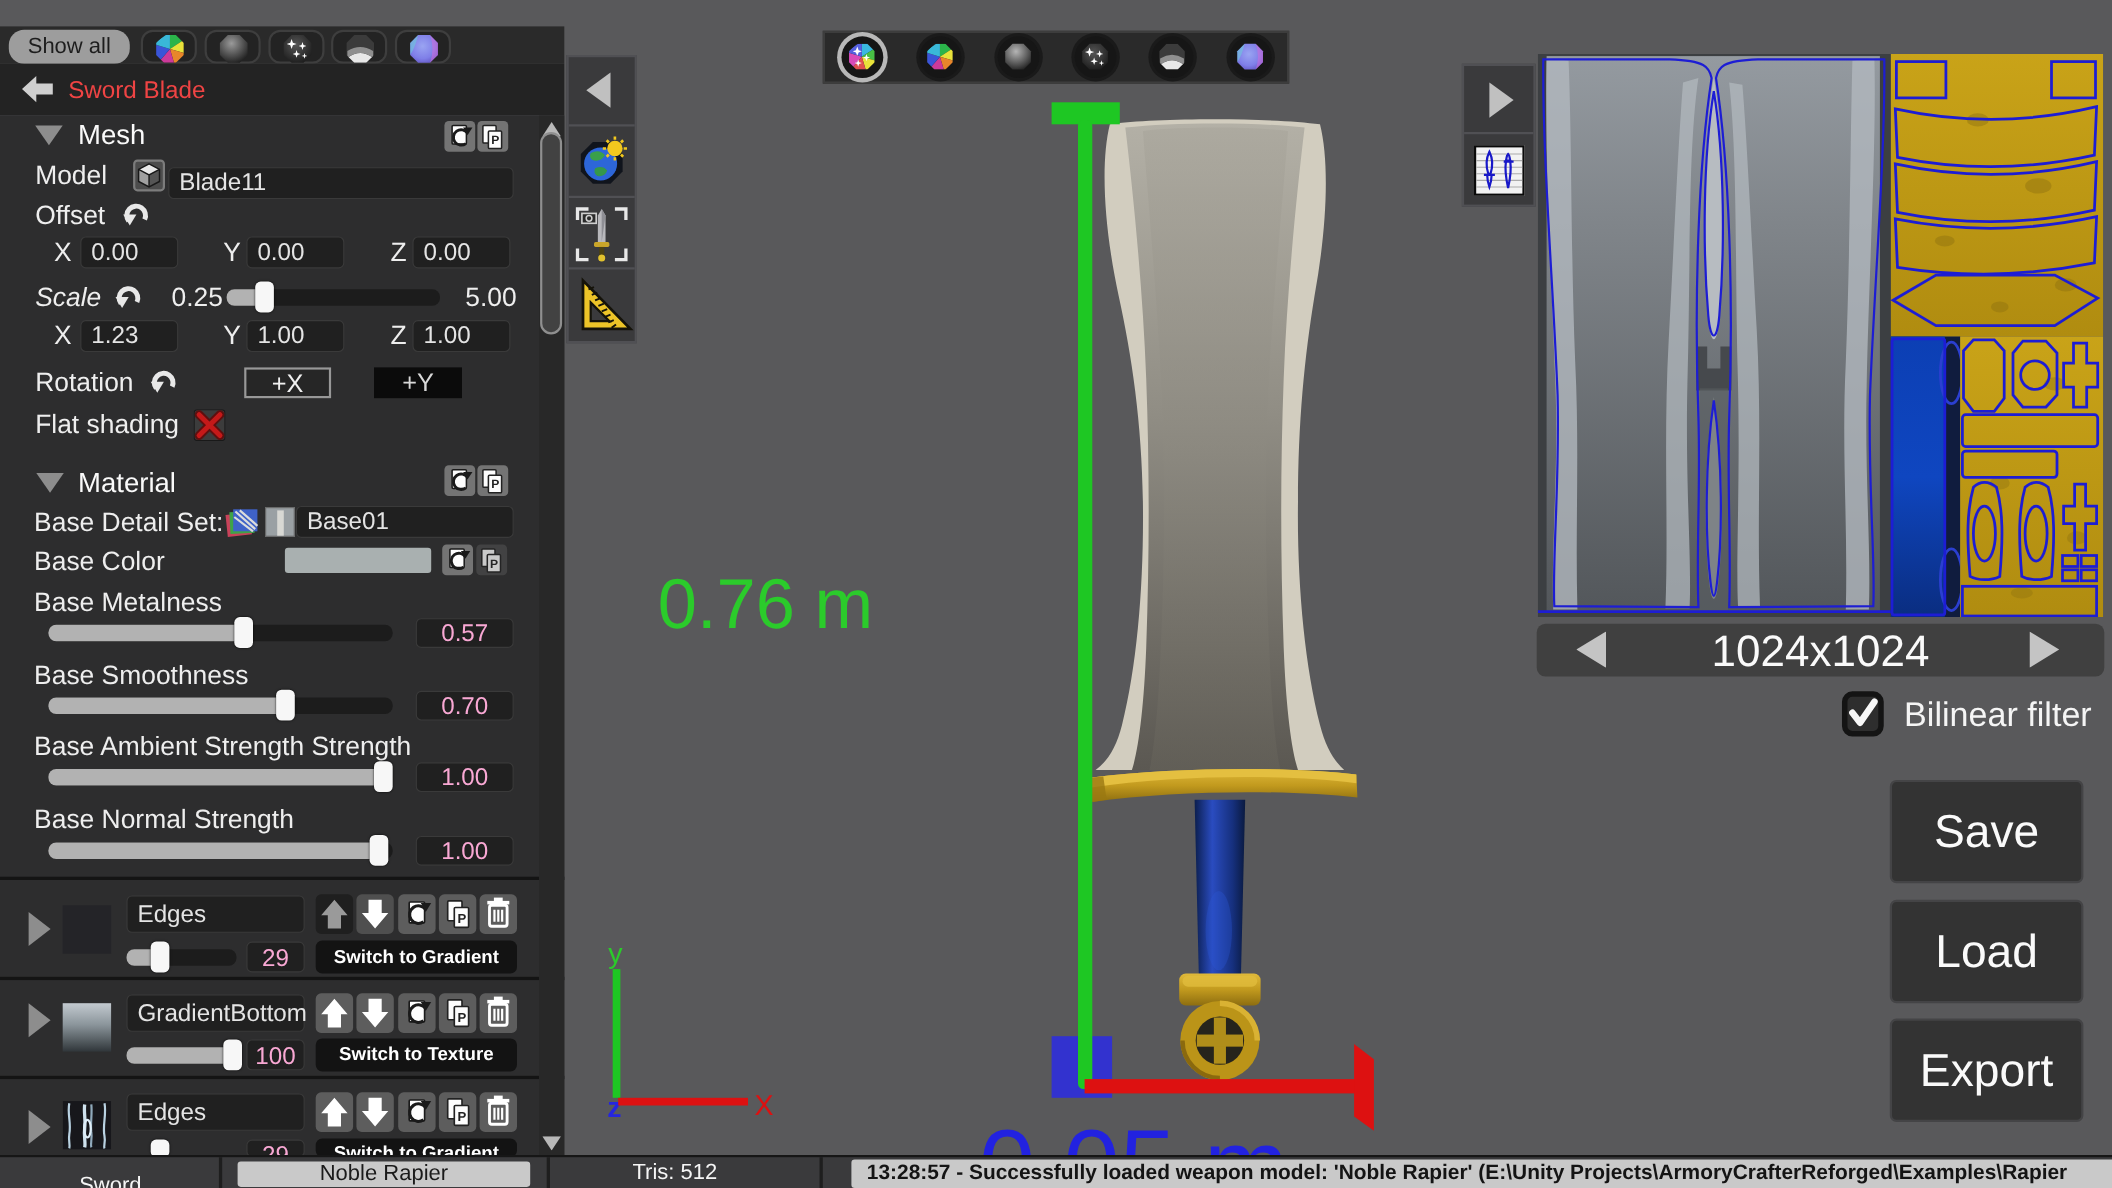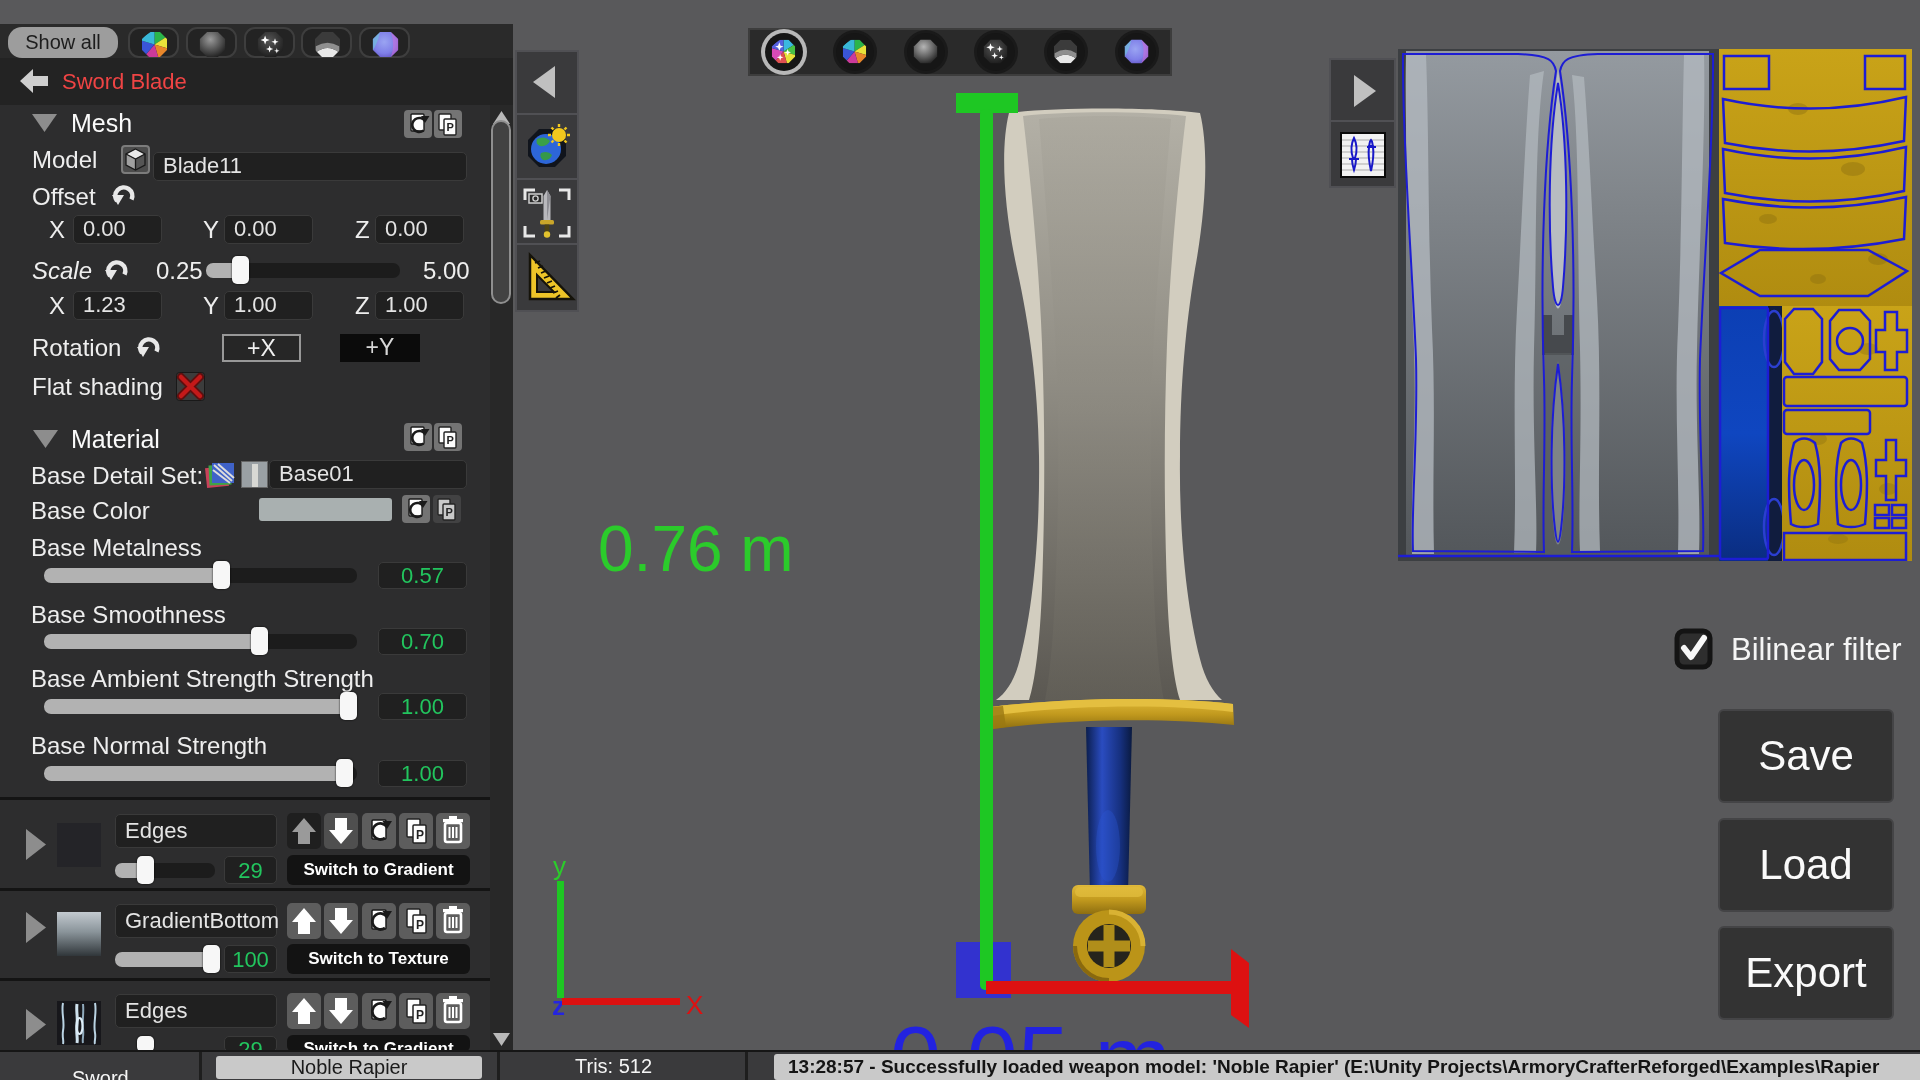--- a/index.html
+++ b/index.html
@@ -28,21 +28,21 @@
   #phead { position:absolute; left:0; top:58px; width:513px; height:47px;
     background:#232323; }
   #phead .t { position:absolute; left:62px; top:11px; font-size:22px; color:#ef4444; }
   #pbody { position:absolute; left:0; top:105px; width:513px; height:947px;
     background:#2d2d2e; }
 
   .lbl { position:absolute; color:#eeeeee; font-size:24px; }
   .fld { position:absolute; background:#202020; border:1px solid #3a3a3a;
     border-radius:5px; color:#e4e4e4; font-size:22px; padding-left:9px; }
   .vbx { position:absolute; background:#202020; border:1px solid #3a3a3a;
-    border-radius:5px; color:#22c55e; font-size:22px; text-align:center; }
+    border-radius:5px; color:#f9a8d4; font-size:22px; text-align:center; }
   .gbtn { position:absolute; width:28px; height:28px; background:#747474;
     border-radius:4px; }
   .sechdr { font-size:25px; color:#fafafa; }
 
   
   .strack { position:absolute; height:15px; background:#1c1c1c; border-radius:7px; }
   .sfill  { position:absolute; height:15px; background:#b2b2b2; border-radius:7px; }
   .shandle{ position:absolute; width:17px; height:28px; background:#f7f7f7;
     border-radius:5px; box-shadow:0 0 2px #000; }
 
@@ -663,20 +663,29 @@
         <g fill="none" stroke="#1818c8" stroke-width="2">
           <path d="M 12 4 C 9 10 9 18 11 24 L 13 24 C 15 18 15 10 12 4 Z"></path>
           <path d="M 7 25 H 17 M 10 25 C 10 30 11 33 12 36 C 13 33 14 30 14 25"></path>
           <path d="M 29 6 C 27 8 28 10 27 12 L 31 12 C 30 10 31 8 29 6 Z"></path>
           <path d="M 25 13 H 34 M 27 13 C 26 20 27 28 29 37 C 31 28 32 20 31 13"></path>
         </g>
       </svg>
     </div>
   </div>
 
+  <div id="szbar">
+    <svg class="abs" style="left:36px; top:7px;" width="27" height="33">
+        <polygon points="27,0 27,33 0,16.5" fill="#c4c4c4"></polygon>
+      </svg>
+    <span class="t">1024x1024</span>
+    <svg class="abs" style="left:448px; top:7px;" width="27" height="33">
+        <polygon points="0,0 0,33 27,16.5" fill="#c4c4c4"></polygon>
+      </svg>
+  </div>
   <div id="bilin">
     <svg class="abs" style="left:0; top:0;" width="39" height="45" viewBox="0 0 39 45">
       <rect x="3" y="5" width="33" height="36" rx="7" fill="#2e2e2e" stroke="#141414" stroke-width="5"></rect>
       <path d="M 10 22 L 17 31 L 30 12" fill="none" stroke="#f8f8f8" stroke-width="6" stroke-linecap="round" stroke-linejoin="round"></path>
     </svg>
     <span class="abs" style="left:57px; top:6px; color:#f5f5f5; font-size:31px;">Bilinear filter</span>
   </div>
   <div class="bigbtn" style="top:709px;">Save</div>
   <div class="bigbtn" style="top:818px;">Load</div>
   <div class="bigbtn" style="top:926px;">Export</div>

